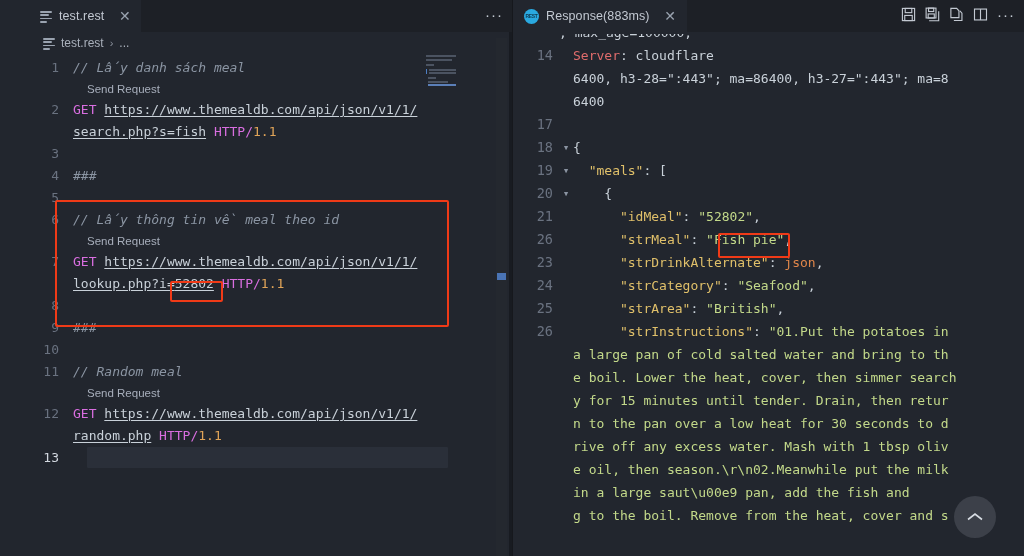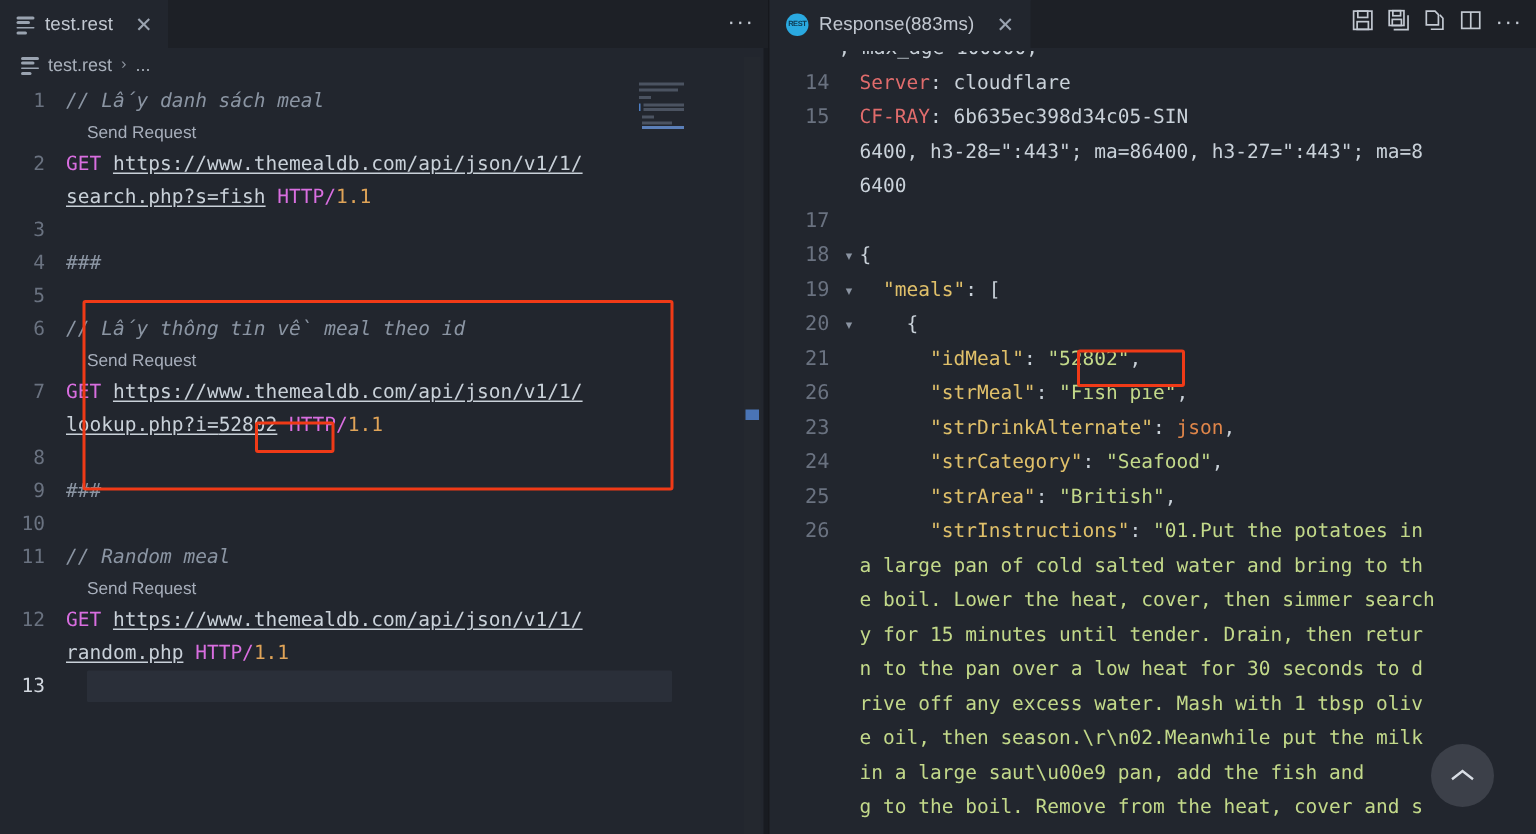--- a/index.html
+++ b/index.html
@@ -6,21 +6,21 @@
   html, body {
     width: 1024px; height: 556px;
     background: #22262e;
     font-family: "Liberation Sans", sans-serif;
     overflow: hidden;
   }
   #app { position: relative; width: 1024px; height: 556px; display: flex; }
 
   
   .panel { position: relative; height: 556px; background: #22262e; overflow: hidden; }
-  .panel-left  { width: 512px; }
+  .panel-left  { width: 512px; padding-left: 29px; }
   .panel-right { width: 512px; border-left: 1px solid #16181d; }
 
   
   .tabbar {
     height: 32px; background: #1d2026; display: flex; align-items: stretch;
     position: relative;
   }
   .tab {
     display: flex; align-items: center; gap: 7px;
     padding: 0 9px 0 11px; background: #22262e;
@@ -326,25 +326,20 @@
         <div class="code-row" style="height: 10px; overflow: hidden;">
           <div class="r-gutter"></div>
           <div class="r-text" style="margin-top: -13px;">, max_age=100000;</div>
         </div>
         <div class="code-row">
           <div class="r-gutter">14</div>
           <div class="fold" style="line-height: 23px;"></div>
           <div class="r-text"><span class="hdr-key">Server</span><span class="j-punc">: cloudflare</span></div>
         </div>
         <div class="code-row">
-          <div class="r-gutter">15</div>
-          <div class="fold" style="line-height: 23px;"></div>
-          <div class="r-text"><span class="hdr-key">CF-RAY</span><span class="j-punc">: 6b635ec398d34c05-SIN</span></div>
-        </div>
-        <div class="code-row">
           <div class="r-gutter"></div>
           <div class="fold" style="line-height: 23px;"></div>
           <div class="r-text"><span class="j-punc">6400, h3-28=":443"; ma=86400, h3-27=":443"; ma=8</span></div>
         </div>
         <div class="code-row">
           <div class="r-gutter"></div>
           <div class="fold" style="line-height: 23px;"></div>
           <div class="r-text"><span class="j-punc">6400</span></div>
         </div>
         <div class="code-row">

